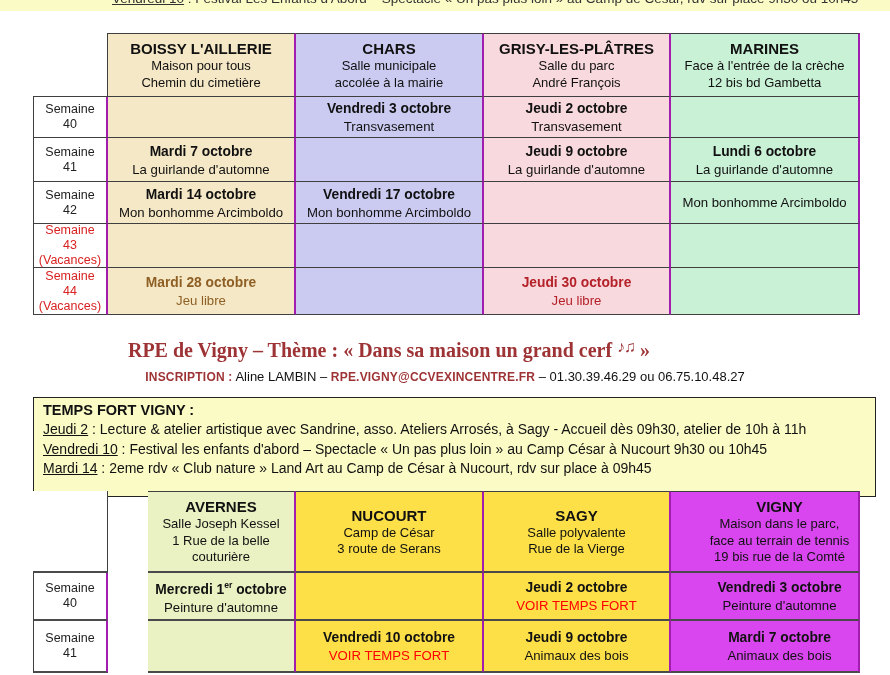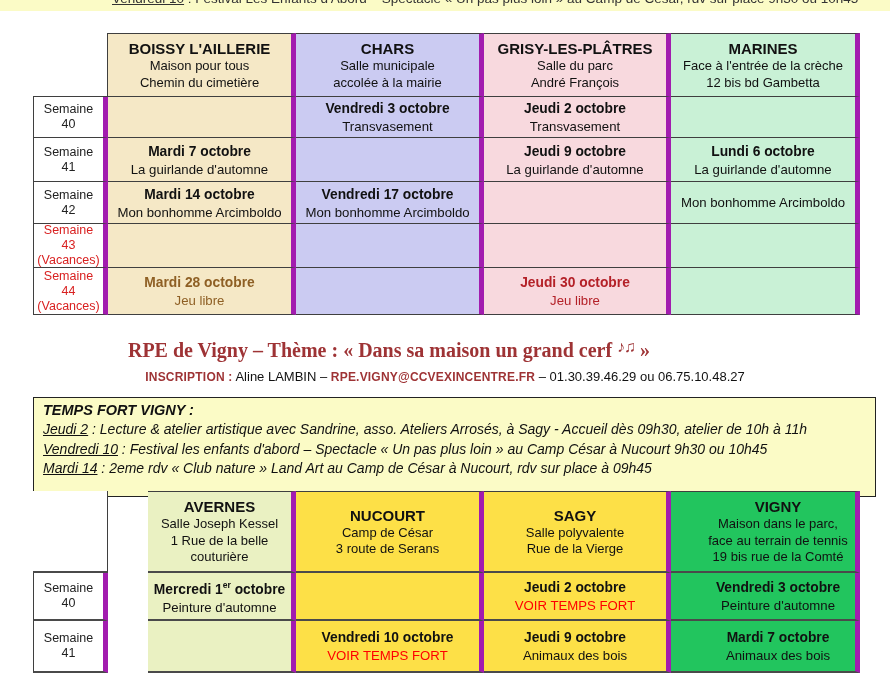--- a/index.html
+++ b/index.html
@@ -10,56 +10,56 @@
   }
   
   .banner{position:absolute;top:0;left:0;width:890px;height:11px;background:#FBFBC6;overflow:hidden;}
   .banner-text{position:absolute;top:-9px;left:112px;white-space:nowrap;font-size:13.5px;line-height:16px;color:#333;}
   .banner-text .day{text-decoration:underline;}
   
   .grid{position:absolute;display:grid;}
   #t1{left:33px;top:33px;grid-template-columns:75px 188px 188px 187px 189px;grid-template-rows:64px 41px 44px 42px 44px 47px;}
   #t2{left:33px;top:491px;grid-template-columns:75px 188px 188px 187px 189px;grid-template-rows:82px 48px 52px;}
   .cell{
-    border-right:5px solid #a21caf;border-bottom:1px solid #3f3f3f;
+    border-right:2px solid #a21caf;border-bottom:1px solid #3f3f3f;
     display:flex;flex-direction:column;align-items:center;justify-content:center;
     text-align:center;padding:2px 4px;box-sizing:border-box;min-width:0;
   }
   #t2 .cell{border-bottom-width:2px;border-bottom-color:#4a4a4a;}
   .row1{border-top:1px solid #3f3f3f;}
   .col1{border-left:1px solid #3f3f3f;}
   .corner{border-top:none;border-left:none;border-right:1px solid #3f3f3f;border-bottom:1px solid #3f3f3f;background:#fff;}
   
   .bg-boissy{background:#F5E8C6;}
   .bg-chars{background:#CBCBF2;}
   .bg-grisy{background:#F8D9DE;}
   .bg-marines{background:#C9F1D6;}
   .bg-avernes{background:#EAF1C2;margin-left:40px;}
   .bg-nucourt{background:#fde047;}
   .bg-sagy{background:#fde047;}
-  .bg-vigny{background:#22c55e;padding-left:34px;}
+  .bg-vigny{background:#d946ef;padding-left:34px;}
   .lab{background:#fff;font-size:12.5px;line-height:15px;color:#222;}
   .lab.redlab{color:#D92121;}
   .head .city{font-weight:bold;font-size:15px;line-height:19px;}
   .head .sub{font-size:13px;line-height:16.5px;}
   .date{font-weight:bold;font-size:13.8px;line-height:19px;}
   .act{font-size:13.2px;line-height:17px;}
   .sup{font-size:0.62em;vertical-align:super;font-weight:bold;}
   .brown .date,.brown .act{color:#8E5F24;}
   .crimson .date,.crimson .act{color:#B42128;}
   .voir{color:#FF0000;}
   
   .rpe-title{position:absolute;top:339px;left:16px;width:746px;text-align:center;
     font-family:Liberation Serif, serif;font-weight:bold;font-size:20px;color:#9E3335;}
   .rpe-title .notes{font-size:16px;position:relative;top:-5px;letter-spacing:-1px;}
   .inscription{position:absolute;top:369px;left:0;width:890px;text-align:center;font-size:13px;color:#111;}
   .redcaps{color:#9E3335;font-weight:bold;font-size:12px;letter-spacing:0.2px;}
   
   .tf{position:absolute;left:33px;top:397px;width:843px;height:100px;box-sizing:border-box;
-    background:#FBFBC6;border:1px solid #222;padding:3px 9px 4px 9px;font-style:italic;}
+    background:#FBFBC6;border:1px solid #222;padding:3px 9px 4px 9px;}
   .tf-heading{font-weight:bold;font-size:14.5px;line-height:19px;color:#111;}
   .tf-line{font-size:14px;line-height:19.5px;color:#111;}
   .tf-line .day{text-decoration:underline;}
 </style>
 </head>
 <body>
 
 <div class="banner">
   <div class="banner-text"><span class="day">Vendredi 10</span><span> : Festival Les Enfants d'Abord – Spectacle « Un pas plus loin » au Camp de César, rdv sur place 9h30 ou 10h45</span></div>
 </div>

